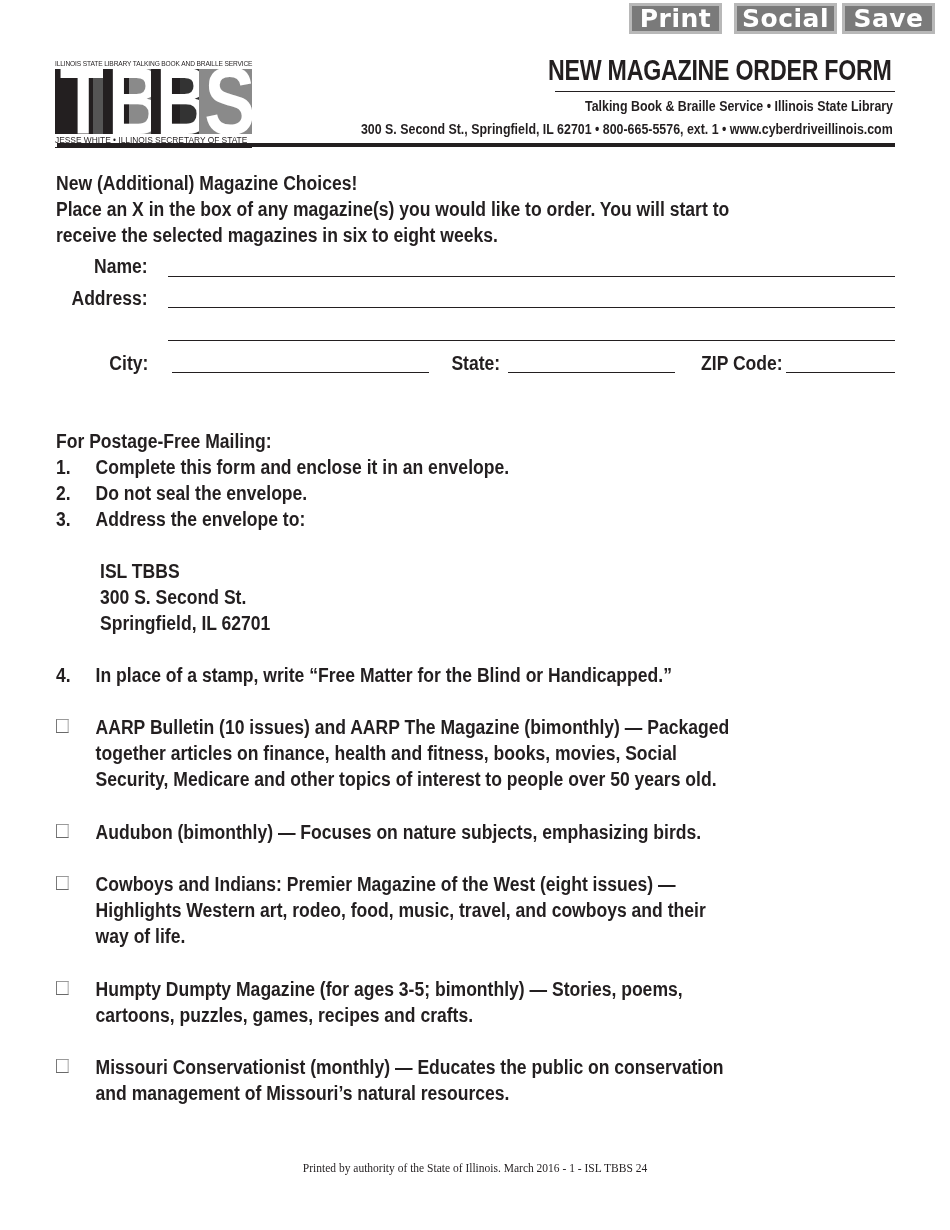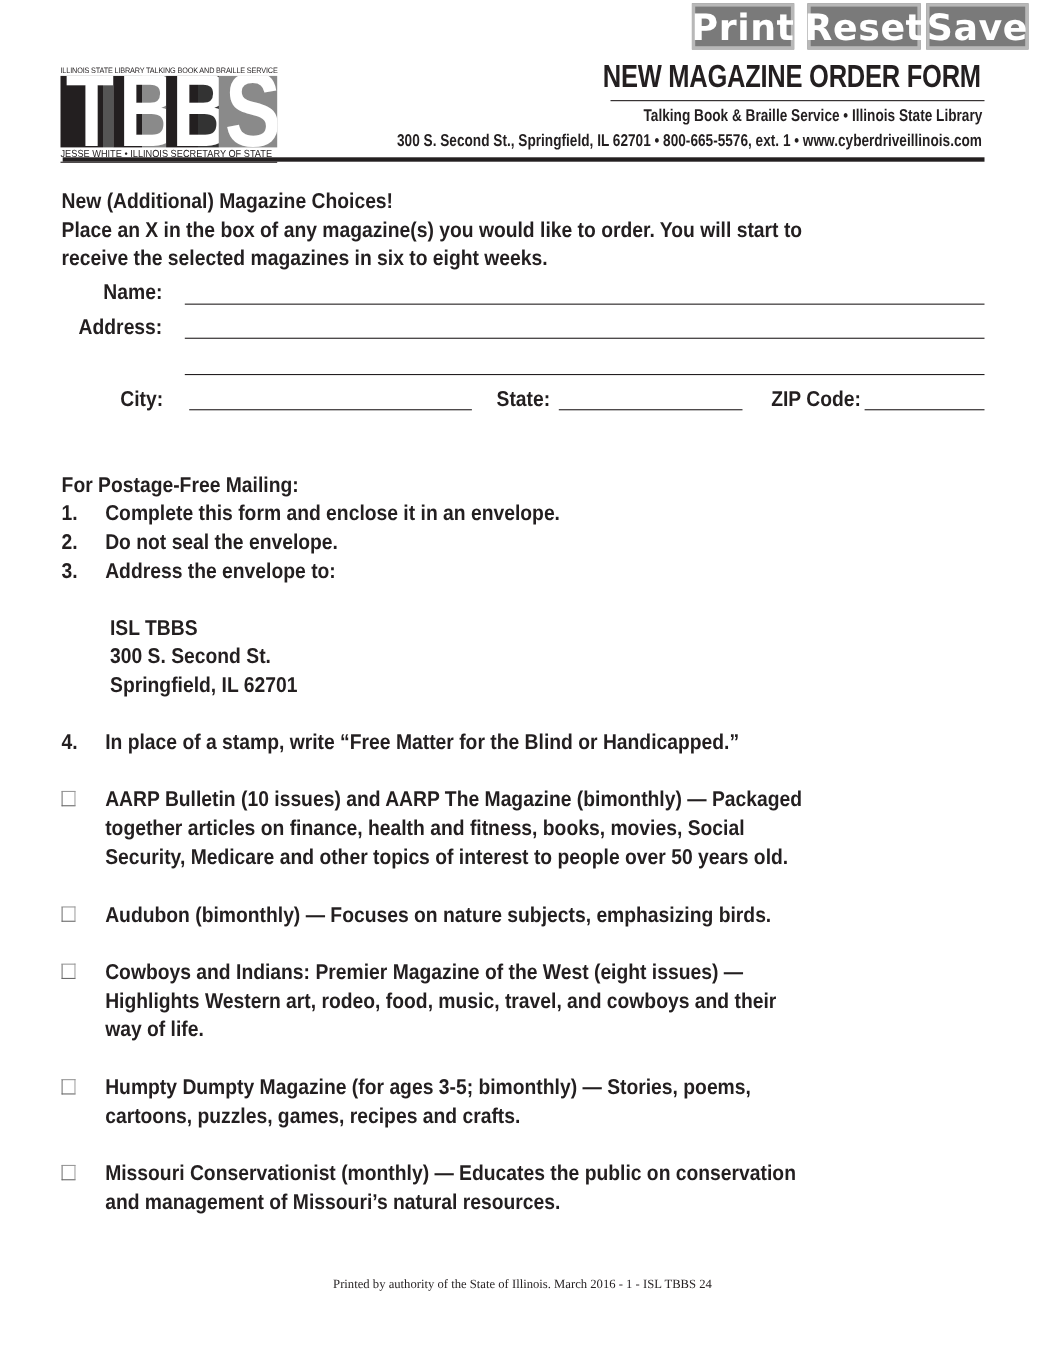--- a/index.html
+++ b/index.html
@@ -1,23 +1,23 @@
 <!DOCTYPE html>
 <html><head>
 <meta charset="utf-8">
 <style>
   html, body { margin: 0; padding: 0; background: #ffffff; }
   body { width: 950px; height: 1230px; position: relative; overflow: hidden;
          font-family: "Liberation Sans", sans-serif; color: #231f20; }
   .abs { position: absolute; }
 
   
-  .btn { position: absolute; top: 3px; height: 42px; background: #7a7a7a;
+  .btn { position: absolute; top: 3px; height: 31px; background: #7a7a7a;
          border: 3px solid #b8b8b8; box-sizing: border-box; color: #ffffff;
-         font-family: "DejaVu Sans", sans-serif; font-weight: bold; font-size: 33px;
+         font-family: "DejaVu Sans", sans-serif; font-weight: bold; font-size: 25px;
          display: flex; align-items: center; justify-content: center; cursor: pointer;
          letter-spacing: 0.5px; }
   #btn-print { left: 629px; width: 93px; }
   #btn-reset { left: 734px; width: 103px; }
   #btn-save  { left: 842px; width: 93px; }
 
   
   .logo { left: 55px; top: 60px; width: 197px; height: 88px; }
   .logo-top { position: absolute; left: 0; top: 0; width: 197px; font-size: 7.2px;
               font-family: "Liberation Sans", sans-serif; letter-spacing: -0.15px;
@@ -63,21 +63,21 @@
   .chk { position: absolute; left: 0; top: 5px; width: 14px; height: 14px; border: 1px solid #9a9a9a;
          border-left-color: #6a6a6a; border-bottom-color: #6a6a6a; box-sizing: border-box; background: #fff;
          cursor: pointer; }
   .magtxt { position: absolute; left: 44px; top: 0; }
   .footer { left: 0; width: 950px; top: 1162px; text-align: center; font-size: 11.5px; color: #231f20; font-family: Liberation Serif, serif; }
 </style>
 </head>
 <body>
 
 <div id="btn-print" class="btn">Print</div>
-<div id="btn-reset" class="btn">Reset</div>
+<div id="btn-reset" class="btn">Social</div>
 <div id="btn-save" class="btn">Save</div>
 
 <div class="abs logo">
   <div class="logo-top">ILLINOIS STATE LIBRARY TALKING BOOK AND BRAILLE SERVICE</div>
   <div class="logo-letters">
     <div class="lcol c1">
         <span>T</span>
       </div>
     <div class="lcol c2">
         <span>B</span>

